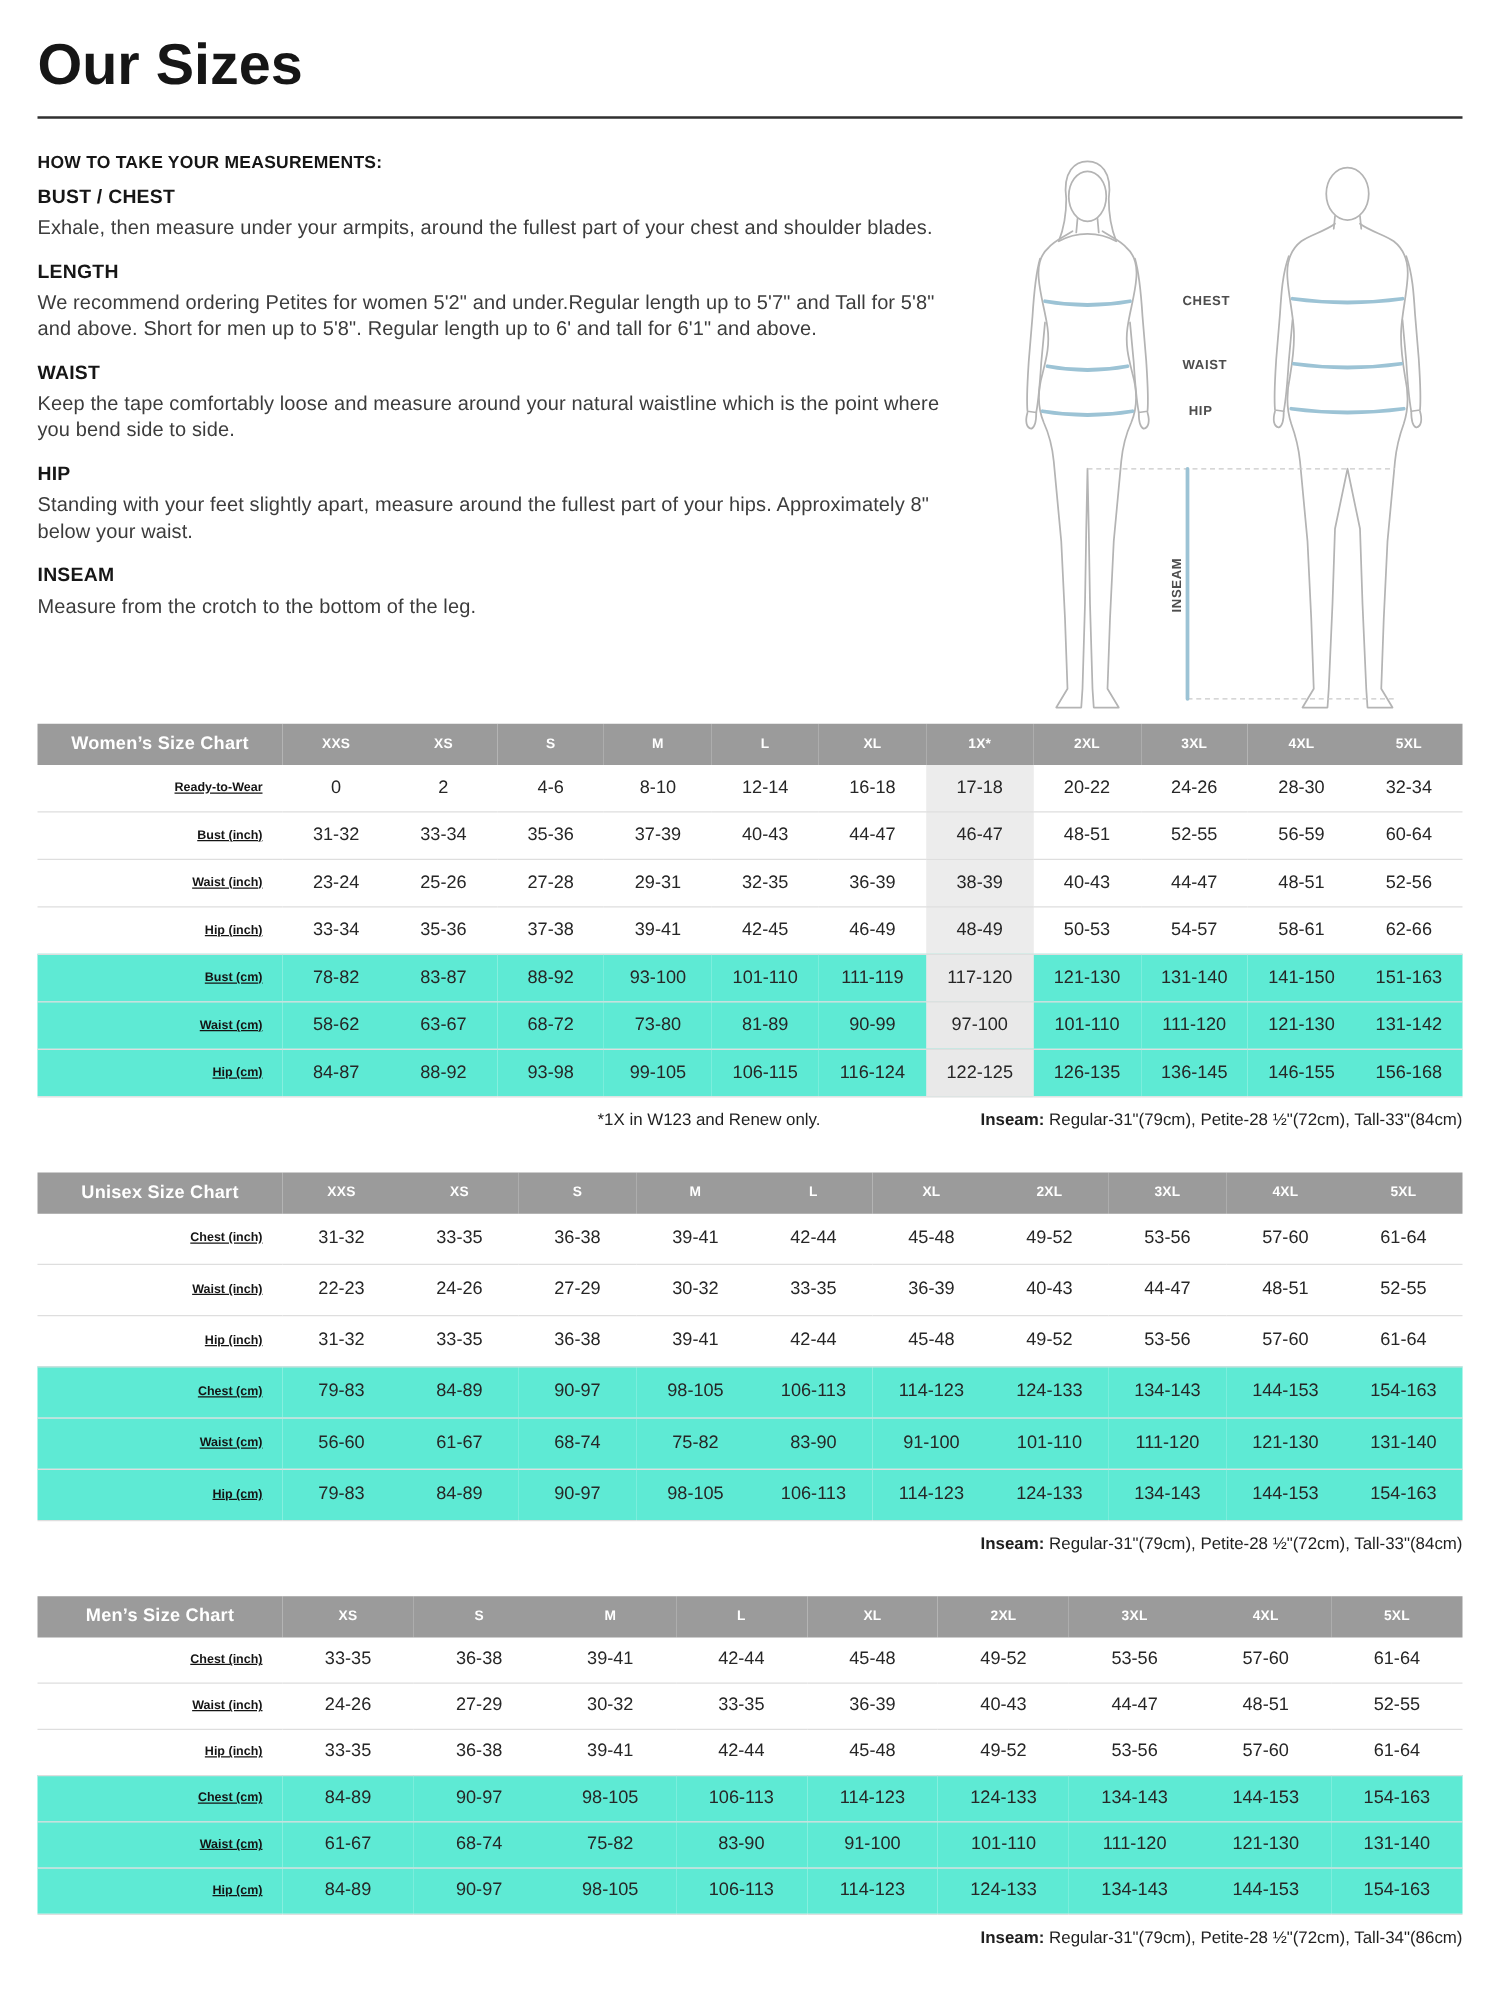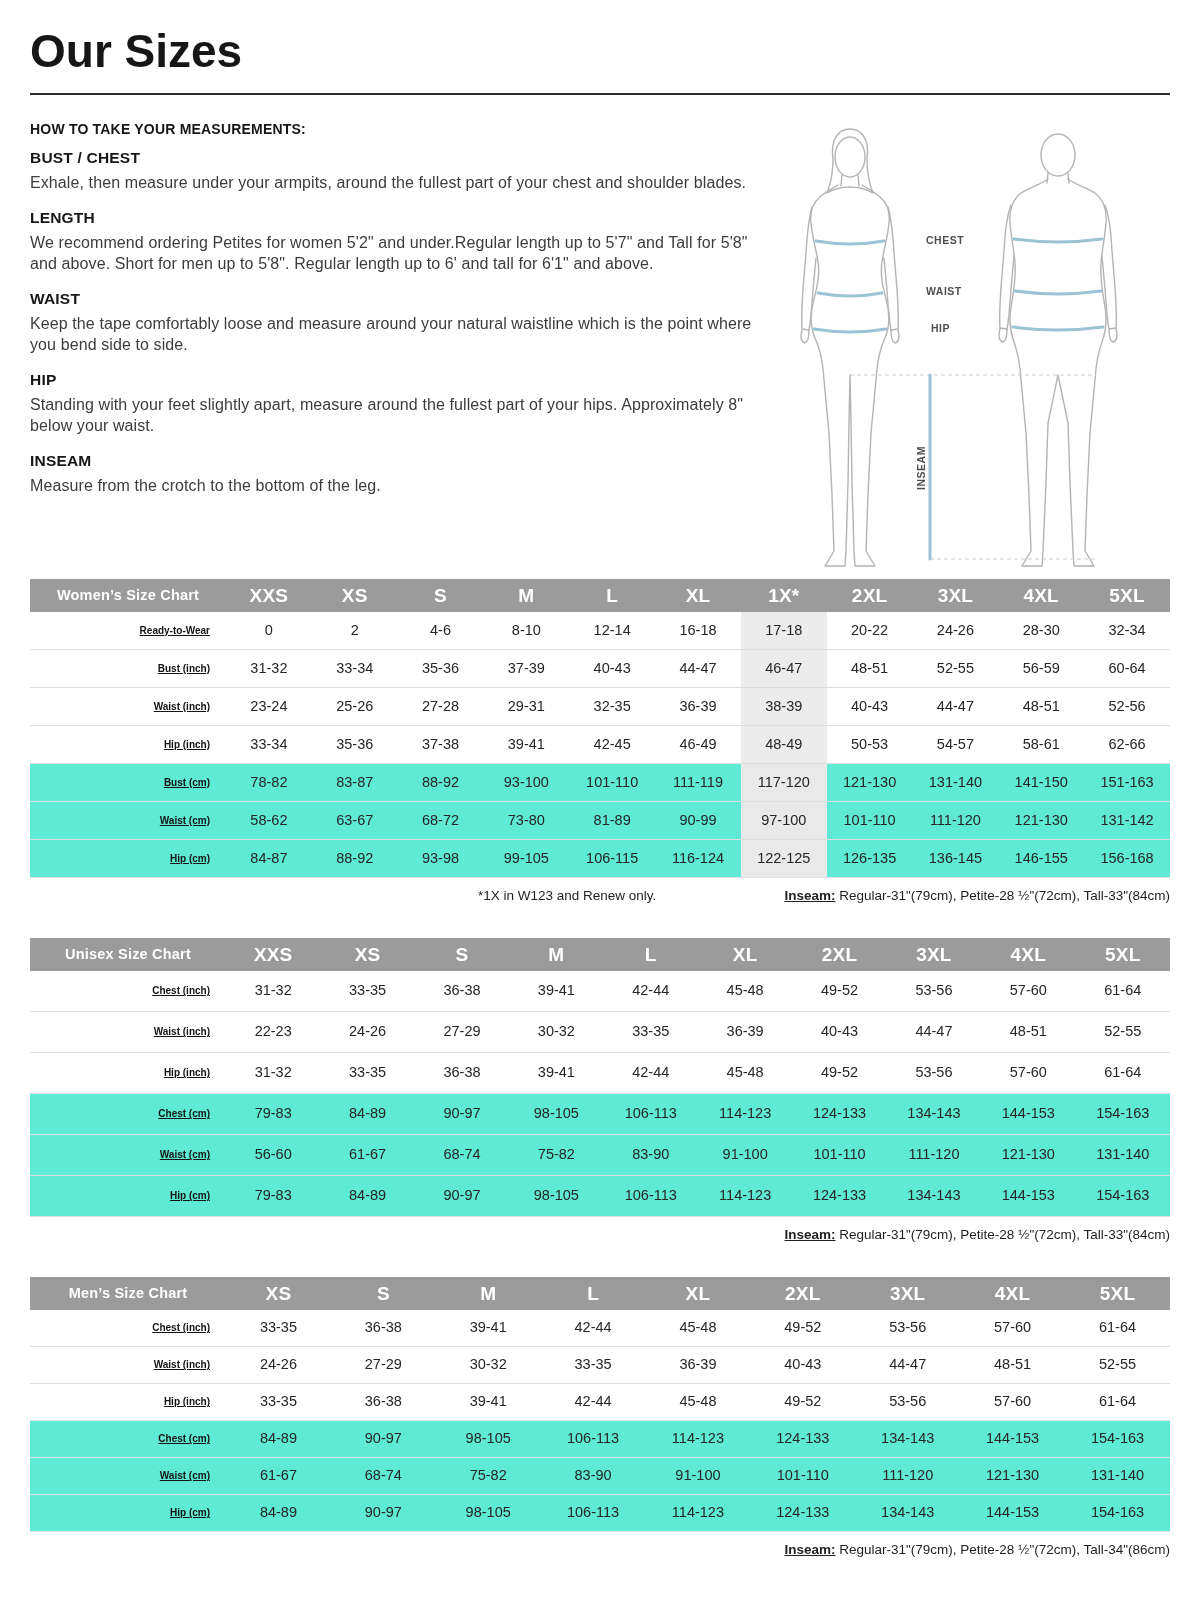--- a/index.html
+++ b/index.html
@@ -22,30 +22,30 @@
     line-height: 1.1;
   }
   .divider { border: 0; border-top: 2px solid #303030; margin: 0; }
 
   .top { display: flex; margin-top: 26px; align-items: flex-start; }
   .instructions { width: 748px; }
   .instr-heading { font-size: 14px; font-weight: 700; color: #161616; margin: 0 0 12px; letter-spacing: .2px; }
   .section { margin-bottom: 16px; }
   .sec-title { font-size: 15.5px; font-weight: 700; color: #161616; margin: 0 0 5px; letter-spacing: .2px; }
   .sec-body { font-size: 16px; line-height: 1.32; color: #3c3c3c; margin: 0; max-width: 735px; letter-spacing: .1px; }
-  .figures { flex: 1; display: flex; padding-top: 2px; }
+  .figures { flex: 1; display: flex; justify-content: flex-end; padding-top: 2px; }
 
   .tables { }
   .table-block + .table-block { margin-top: 34px; }
 
   table.size-table { width: 1140px; border-collapse: collapse; table-layout: fixed; }
   col.label-col { width: 196px; }
   thead th {
     background: var(--header-bg, #9b9b9b);
-    color: #fff; font-size: 19px; font-weight: 700;
+    color: #fff; font-size: 11px; font-weight: 700;
     padding: 8px 4px; text-align: center; line-height: 17px;
     letter-spacing: .2px;
   }
   thead th.tbl-title { font-size: 14.5px; }
   tbody tr { border-bottom: 1px solid #dedede; }
   tbody th.row-label {
     text-align: right; font-size: 10px; color: #141414;
     padding: 10px 16px 10px 4px; font-weight: 700; line-height: 17px; text-decoration: underline;
   }
   tbody td.cell {
@@ -59,21 +59,21 @@
   
   .table-block:nth-child(2) tbody th.row-label,
   .table-block:nth-child(2) tbody td.cell { padding-top: 11.5px; padding-bottom: 11.5px; }
   
   .table-block:nth-child(3) tbody th.row-label,
   .table-block:nth-child(3) tbody td.cell { padding-top: 9.5px; padding-bottom: 9.5px; }
 
   .notes { display: flex; width: 1140px; margin-top: 10px; font-size: 13.5px; color: #1f1f1f; line-height: 1.2; }
   .footnote { margin-left: 448px; }
   .inseam-note { margin-left: auto; }
-  .inseam-note b { font-weight: 700; text-decoration: underline; }
+  .inseam-note b { font-weight: 700; }
 </style>
 </head>
 <body>
 
 <div class="page">
 
   <h1 class="page-title">Our Sizes</h1>
   <hr class="divider">
 
   <div class="top">

